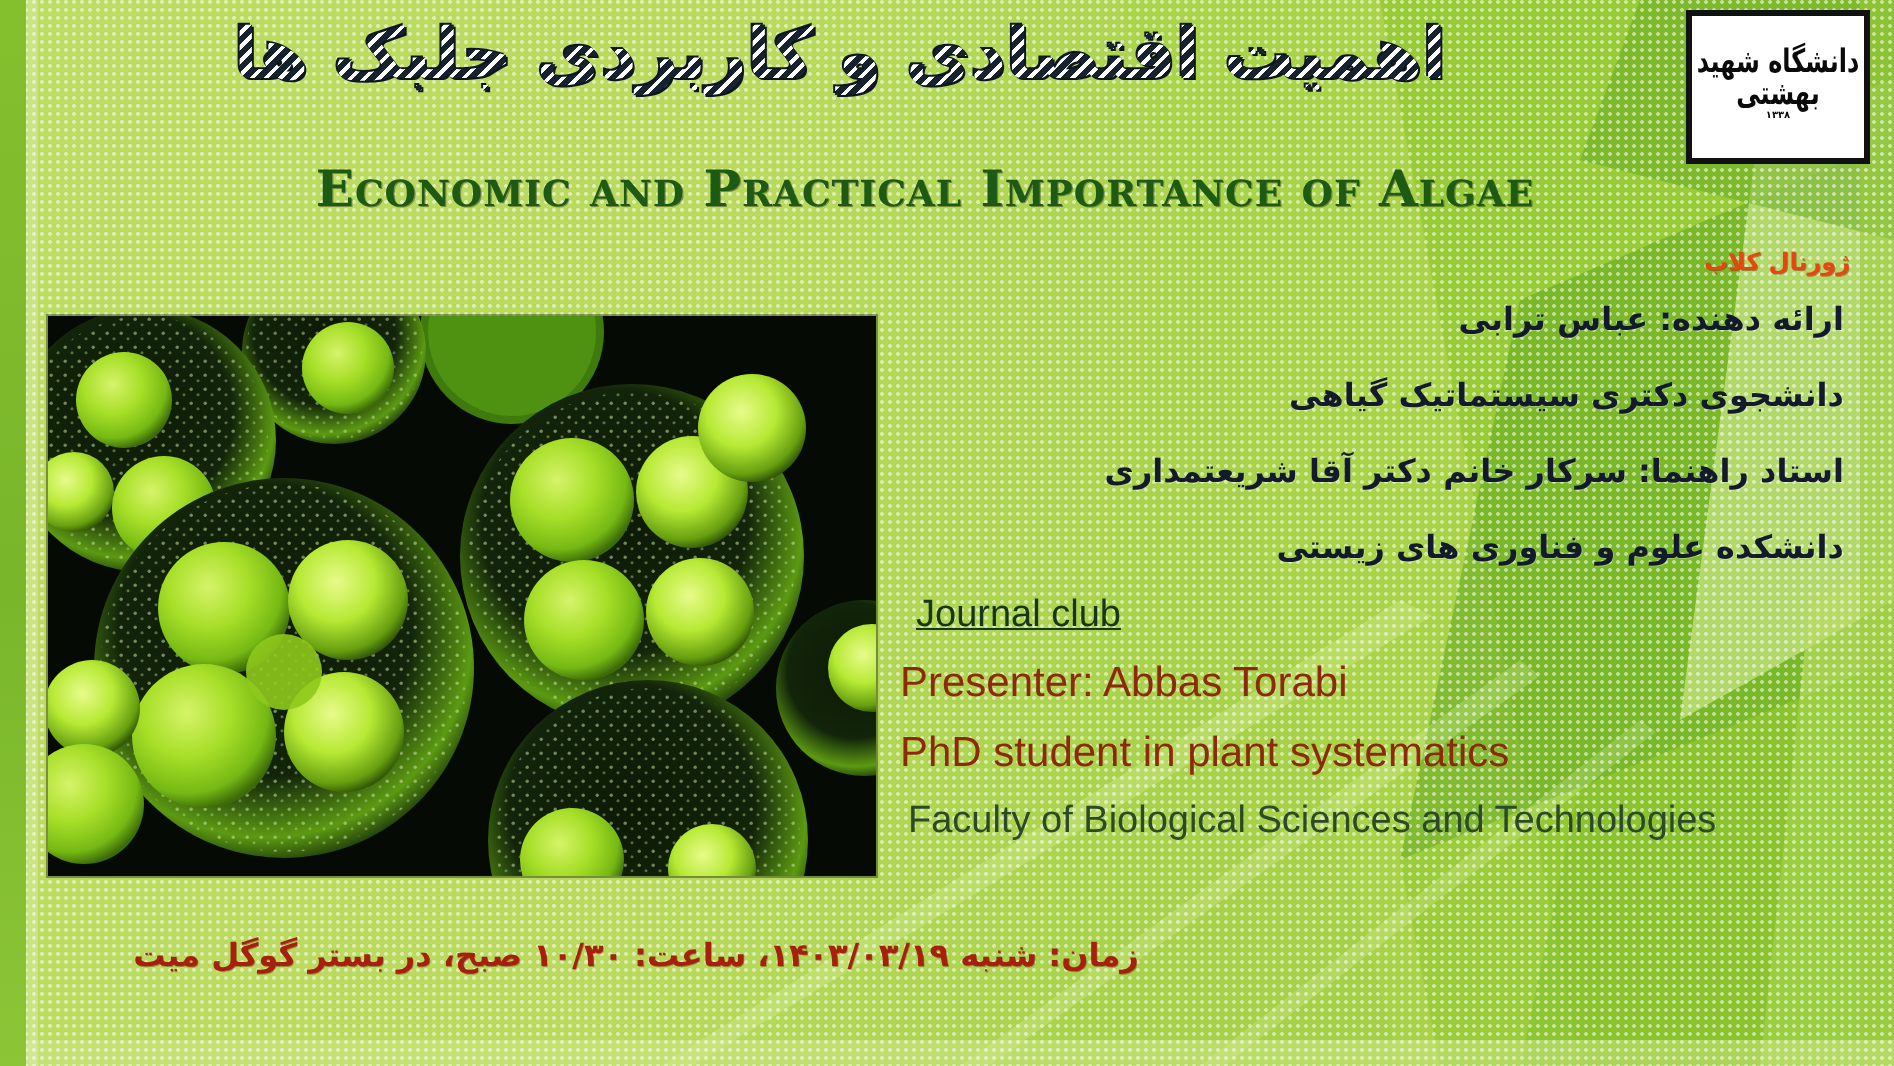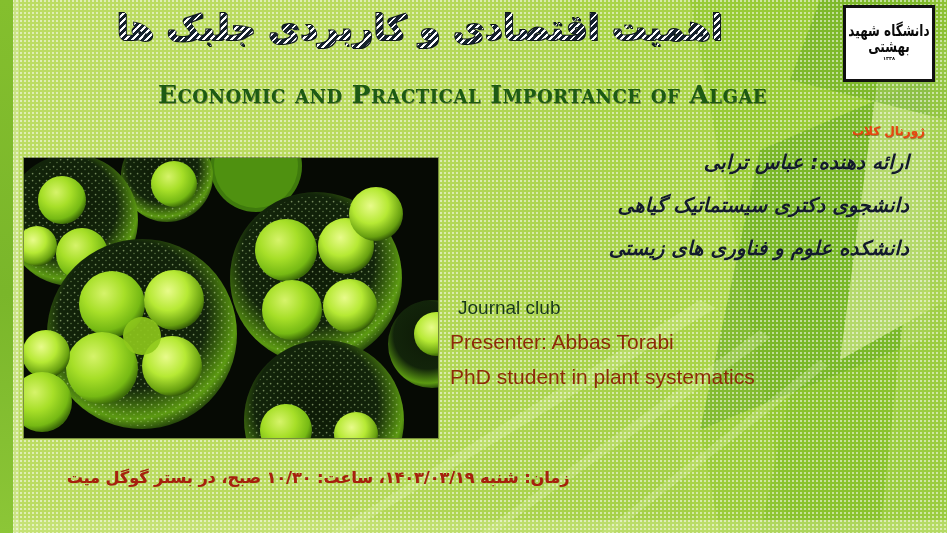--- a/index.html
+++ b/index.html
@@ -110,39 +110,38 @@
     position:absolute;right:22px;top:124px;width:420px;
     direction:rtl;text-align:right;
     font-family:"DejaVu Sans", sans-serif;
   }
   .fa-journal{
     font-size:12px;font-weight:700;color:#e8450f;
     text-shadow:.5px .5px 0 rgba(120,30,0,.45);
     margin:0 0 12px 0;letter-spacing:.5px;
   }
   .fa-line{
-    font-size:20px;font-weight:700;color:#121a2c;
-    margin:0 16px 19px 0;letter-spacing:.2px;white-space:nowrap;
+    font-size:16px;font-weight:700;color:#121a2c;
+    margin:0 3px 19px 0;letter-spacing:.2px;white-space:nowrap;
     text-shadow:.4px .4px 0 rgba(255,255,255,.25);
-    font-style:italic;
   }
   .fa-line:last-child{margin-bottom:0;}
 
   
   .en-block{
     position:absolute;left:450px;top:298px;width:470px;
   }
   .en-line{
     font-size:21px;
     line-height:1;
     margin:0 0 14px 0;
     white-space:nowrap;
     font-family:"Liberation Sans", sans-serif;
   }
-  .en-line.l1{color:#17371a;padding-left:8px;font-size:19px;}
+  .en-line.l1{color:#17371a;padding-left:8px;font-size:19px;text-decoration:underline;}
   .en-line.l2,.en-line.l3,.en-line.l4{color:#8d2a09;}
   .en-line.l4 .u{border-bottom:1px solid #8d2a09;padding-bottom:1px;}
   .en-line.l5{color:#2c4a28;padding-left:4px;font-size:19px;margin-bottom:0;}
 
   
   .fa-time{
     position:absolute;left:18px;top:468px;width:600px;
     direction:rtl;text-align:center;
     font-family:"DejaVu Sans", sans-serif;
     font-size:16px;font-weight:700;
@@ -302,24 +301,26 @@
 
       <circle cx="408" cy="186" r="44" fill="url(#colony)"></circle>
       <circle cx="412" cy="176" r="22" fill="url(#daughter2)"></circle>
     </svg>
   </div>
 
   <div class="fa-block">
     <div class="fa-journal">ژورنال کلاب</div>
     <div class="fa-line">ارائه دهنده: عباس ترابی</div>
     <div class="fa-line">دانشجوی دکتری سیستماتیک گیاهی</div>
+    <div class="fa-line">استاد راهنما: سرکار خانم دکتر آقا شریعتمداری</div>
     <div class="fa-line">دانشکده علوم و فناوری های زیستی</div>
   </div>
 
   <div class="en-block">
     <div class="en-line l1">Journal club</div>
     <div class="en-line l2">Presenter: Abbas Torabi</div>
     <div class="en-line l3">PhD student in plant systematics</div>
+    <div class="en-line l5">Faculty of Biological Sciences and Technologies</div>
   </div>
 
   <div class="fa-time">زمان: شنبه ۱۴۰۳/۰۳/۱۹، ساعت: ۱۰/۳۰ صبح، در بستر گوگل میت</div>
 
 </div>
 
 </body></html>

